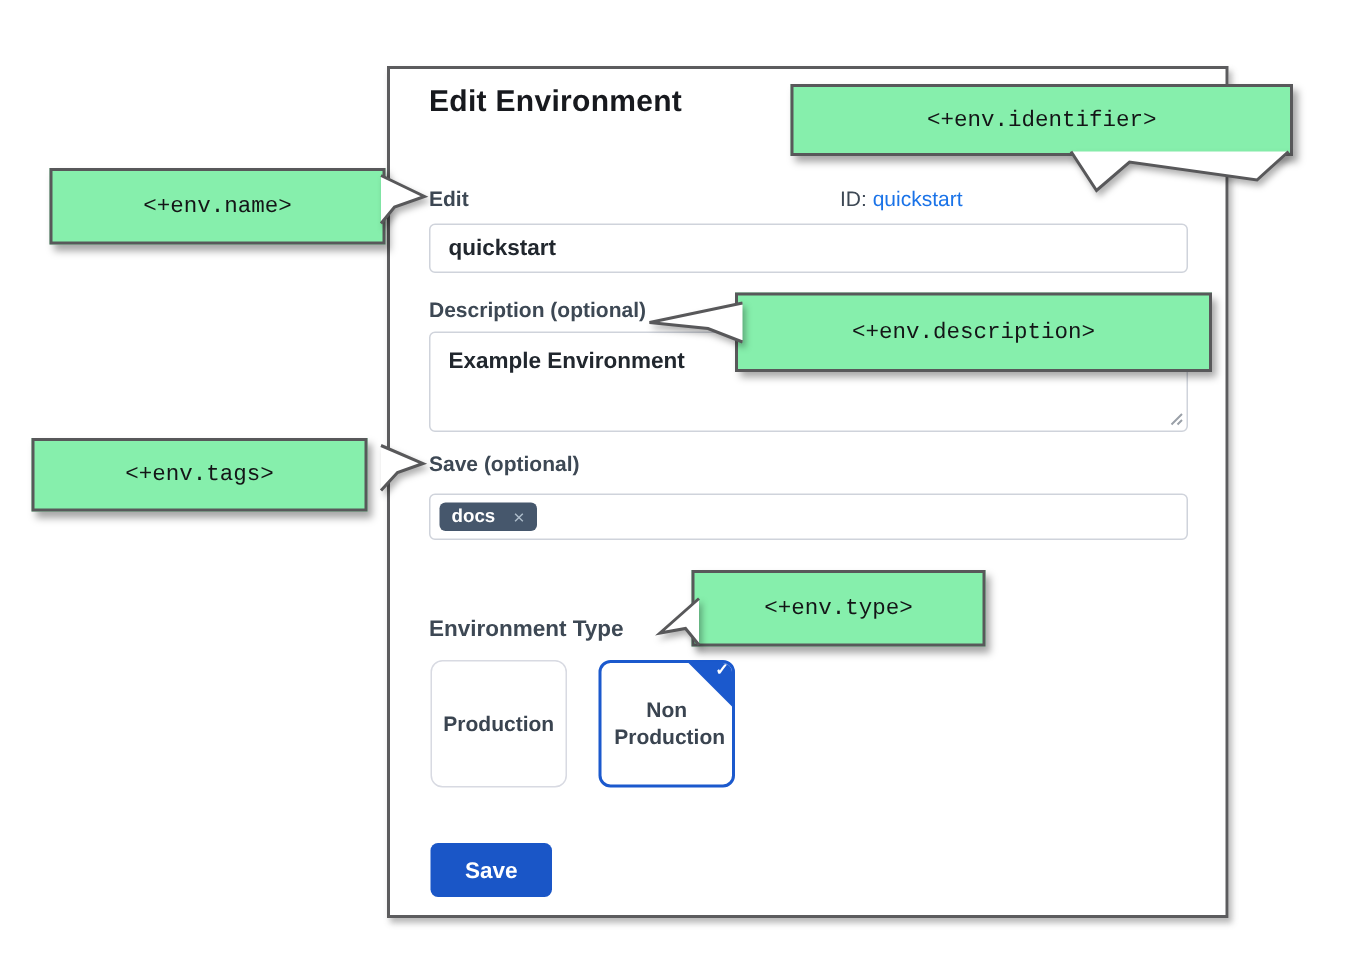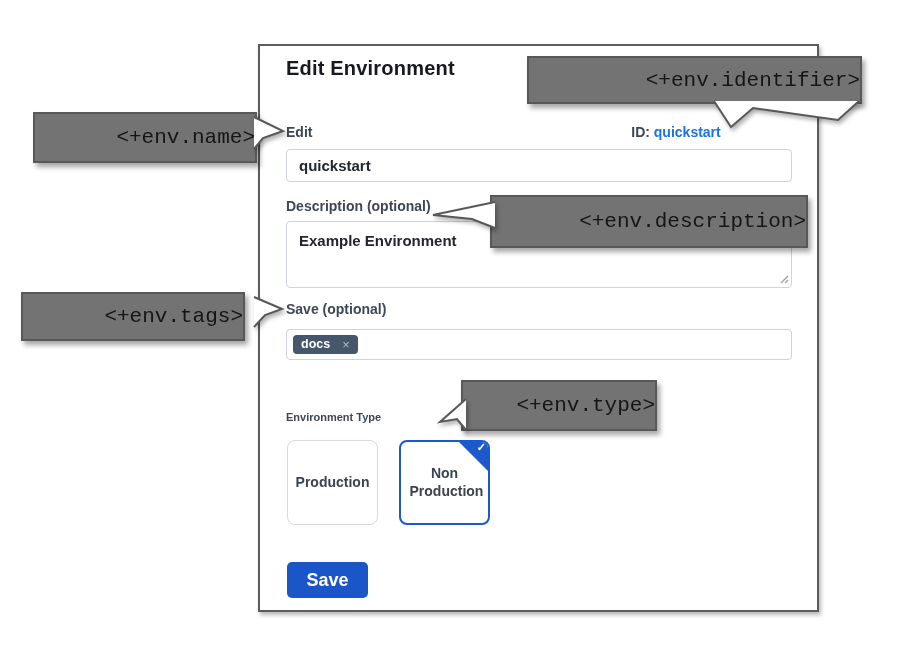--- a/index.html
+++ b/index.html
@@ -14,22 +14,22 @@
     box-shadow:2px 3px 4px rgba(100,100,100,0.45);
   }
   .dlg-title {
     position:absolute; left:286px; top:57px;
     font-size:20px; font-weight:700; color:#17191e; letter-spacing:.2px;
   }
   .form-label {
     position:absolute; font-size:14px; font-weight:600; color:#3d4854;
   }
   .id-line {
-    position:absolute; top:124px; left:560px; width:232px; text-align:center;
-    font-size:14px; font-weight:700; color:#3d4854;
+    position:absolute; top:124px; left:560px; width:232px; text-align:left;
+    font-size:14px; font-weight:400; color:#3d4854;
   }
   .id-link { color:#1a73e8; cursor:pointer; }
   .text-input {
     position:absolute; left:286px; width:506px; height:33px;
     border:1px solid #cfd3db; border-radius:4px; background:#fff;
     font-family:"Liberation Sans", sans-serif;
     font-size:15px; font-weight:600; color:#21272e; padding:0 12px;
     outline:none;
   }
   .textarea {
@@ -69,30 +69,30 @@
     clip-path:polygon(0 0,100% 0,100% 100%);
   }
   .corner-check .tick {
     position:absolute; top:0px; right:3px;
     color:#fff; font-size:11px; font-weight:700;
   }
   .save-btn {
     position:absolute; left:287px; top:562px; width:81px; height:36px;
     background:#1a56c7; border:none; border-radius:5px;
     color:#fff; font-family:"Liberation Sans", sans-serif;
-    font-size:18px; font-weight:600; cursor:pointer;
+    font-size:15px; font-weight:600; cursor:pointer;
   }
 
   
   .callout {
-    position:absolute; z-index:10; background:#737373; border:2px solid #58585a;
+    position:absolute; z-index:10; background:#86efac; border:2px solid #58585a;
     box-shadow:3px 4px 5px rgba(0,0,0,0.35);
-    display:flex; align-items:center; justify-content:flex-end;
+    display:flex; align-items:center; justify-content:center;
     font-family:"Liberation Mono", monospace;
-    font-size:21px; color:#141517; white-space:nowrap;
+    font-size:15px; color:#141517; white-space:nowrap;
   }
   .co-identifier  { left:527px; top:56px;  width:335px; height:48px; }
   .co-name        { left:33px;  top:112px; width:224px; height:51px; }
   .co-description { left:490px; top:195px; width:318px; height:53px; }
   .co-tags        { left:21px;  top:292px; width:224px; height:49px; }
   .co-type        { left:461px; top:380px; width:196px; height:51px; }
 
   .tails {
     position:absolute; left:0; top:0; width:899px; height:646px;
     z-index:12; pointer-events:none;
@@ -125,21 +125,21 @@
   </svg>
 
   <div class="form-label" style="left:286px; top:301px;">Save (optional)</div>
   <div class="tags-box">
     <span class="tag-chip">
       <span>docs</span>
       <span class="tag-x">×</span>
     </span>
   </div>
 
-  <div class="form-label" style="left:286px; top:411px; font-size:11px;">Environment Type</div>
+  <div class="form-label" style="left:286px; top:411px; font-size:15px;">Environment Type</div>
   <div class="type-card prod">
     <span>Production</span>
   </div>
   <div class="type-card nonprod">
     <span style="width:70px;">Non Production</span>
     <span class="corner-check">
       <span class="tick">✓</span>
     </span>
   </div>
 

